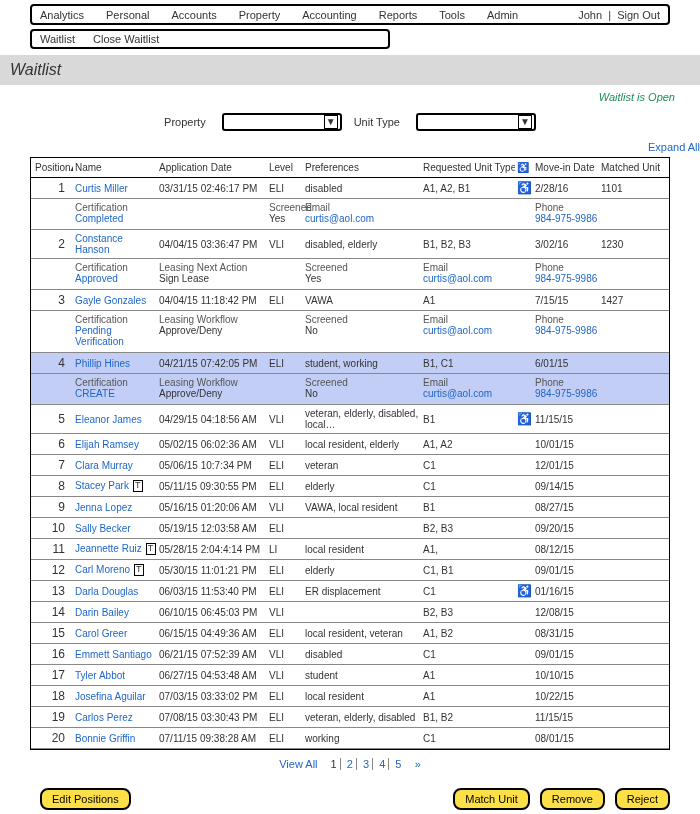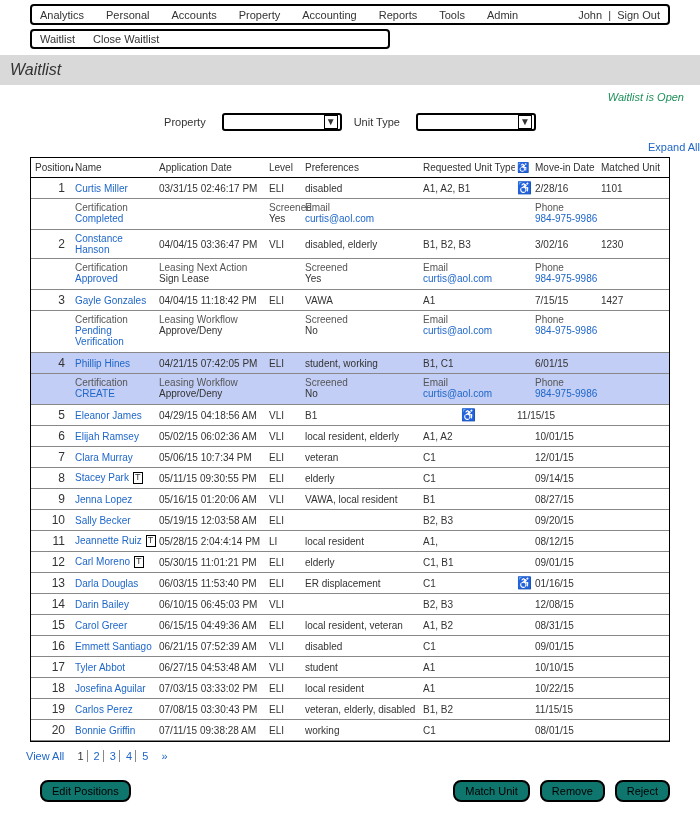--- a/index.html
+++ b/index.html
@@ -39,21 +39,21 @@
   .subbar .sub-item { margin-right: 18px; cursor: pointer; }
   .banner {
     background: #d9d9d9;
     margin-top: 6px;
     padding: 6px 10px;
     font-size: 16px;
     font-style: italic;
   }
   .status-row {
     text-align: right;
-    padding: 6px 16px;
+    padding: 6px 25px;
     color: #1e8f5a;
     font-style: italic;
   }
   .filter-row {
     display: flex;
     align-items: center;
     justify-content: center;
     gap: 12px;
     padding: 4px 0 8px;
   }
@@ -120,40 +120,40 @@
     margin-left: 4px;
     vertical-align: middle;
   }
   .note-icon::after {
     content: "T";
     position: absolute;
     top: -1px; left: 1px;
     font-size: 9px;
   }
   .pager {
-    text-align: left;
-    padding: 8px 24px;
+    text-align: center;
+    padding: 8px 18px;
     font-size: 11px;
   }
   .pager span { margin: 0 2px; cursor: pointer; }
   .pager .view-all { color: #1e66c9; margin-right: 8px; }
   .pager .divider { border-left: 1px solid #888; margin: 0 1px; }
   .footer {
     display: flex;
     padding: 10px 30px 20px;
     align-items: center;
   }
   .btn {
     border: 2px solid #000;
     border-radius: 8px;
     padding: 3px 10px;
     cursor: pointer;
     font-family: inherit;
     font-size: 11px;
-    background: #0f766e;
+    background: #fde047;
   }
   .footer .fspacer { flex: 1; }
   .footer .btn { margin-left: 10px; }
 </style>
 </head>
 <body>
 
 <div class="topnav">
   <span class="nav-item">Analytics</span>
   <span class="nav-item">Personal</span>
@@ -349,20 +349,21 @@
         <div style="grid-column:8/10">
           <div class="lbl">Phone</div>
           <div class="val">984-975-9986</div>
         </div>
       </div>
       <div class="row">
         <div class="pos">5</div>
         <div><span class="name">Eleanor James</span></div>
         <div>04/29/15 04:18:56 AM</div>
         <div>VLI</div>
+        <div class="pref-cell">veteran, elderly, disabled, local…</div>
         <div>B1</div>
         <div class="icon-cell"><span>♿</span></div>
         <div>11/15/15</div>
         <div></div>
       </div>
       <div class="row">
         <div class="pos">6</div>
         <div><span class="name">Elijah Ramsey</span></div>
         <div>05/02/15 06:02:36 AM</div>
         <div>VLI</div>

